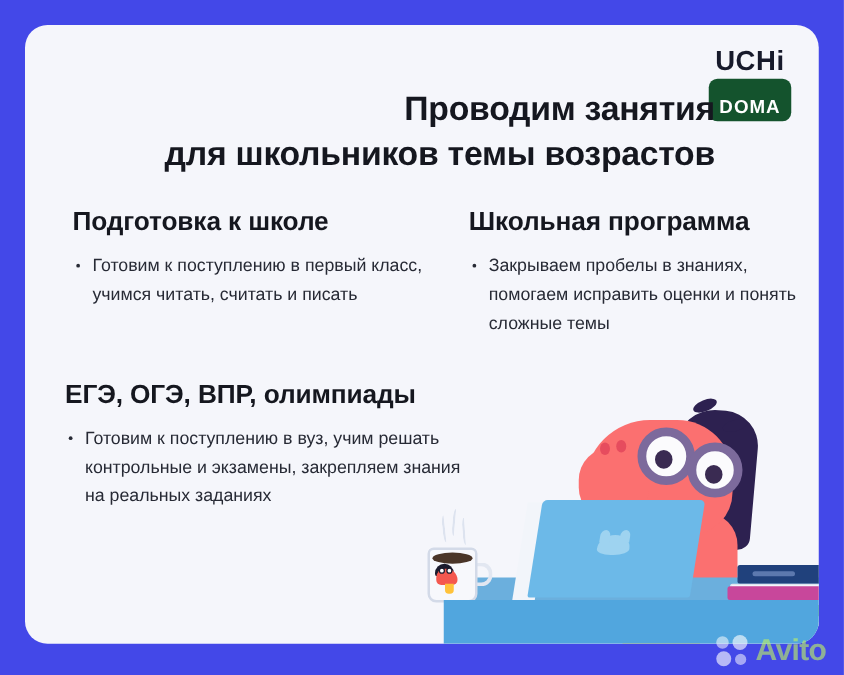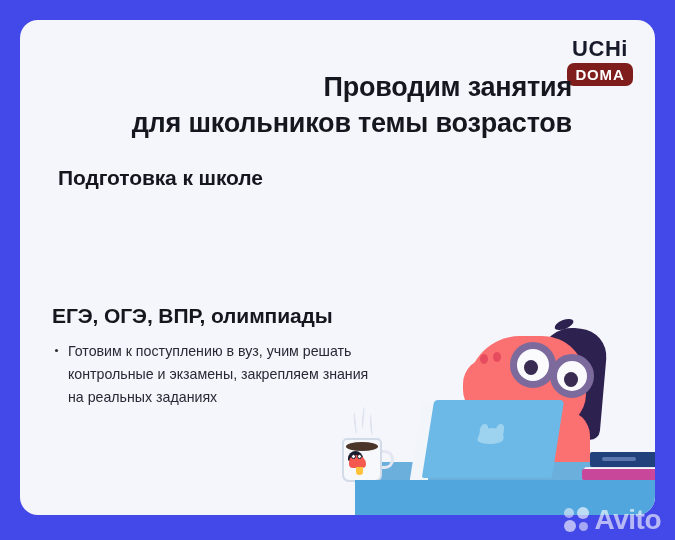--- a/index.html
+++ b/index.html
@@ -46,27 +46,27 @@
   #logo .logo-top {
     font-size: 22px;
     font-weight: 700;
     letter-spacing: 0.5px;
     color: #171A2B;
     line-height: 1;
     margin-bottom: 3px;
   }
   #logo .logo-bottom {
     display: block;
-    background: #7f1d1d;
+    background: #14532d;
     color: #ffffff;
     font-size: 15px;
     font-weight: 700;
     letter-spacing: 0.8px;
     border-radius: 7px;
-    padding: 4px 0 4px;
+    padding: 15px 0 4px;
     line-height: 1;
   }
 
   
   #heading {
     position: absolute;
     left: 32px;
     top: 32px;
     width: 520px;
     color: #15171F;
@@ -430,23 +430,23 @@
     position: absolute;
     display: block;
     border-radius: 50%;
     background: #ffffff;
   }
   #avito .dots i:nth-child(1) { left: 0;   top: 1px;  width: 10px; height: 10px; opacity: .85;}
   #avito .dots i:nth-child(2) { left: 13px;top: 0;    width: 12px; height: 12px; }
   #avito .dots i:nth-child(3) { left: 0;   top: 13px; width: 12px; height: 12px; }
   #avito .dots i:nth-child(4) { left: 15px;top: 15px; width: 9px;  height: 9px; opacity: .85;}
   #avito .wordmark {
-    font-size: 28px;
+    font-size: 24px;
     font-weight: 700;
-    color: #ffffff;
+    color: #bef264;
     line-height: 1;
     letter-spacing: -0.5px;
   }
 </style>
 </head>
 <body>
 
 <div id="poster">
 
   <div id="card">
@@ -456,22 +456,37 @@
       <span class="logo-bottom">DOMA</span>
     </div>
 
     <h1 id="heading">
       <span class="hl">Проводим занятия</span>
       <span class="hl">для школьников темы возрастов</span>
     </h1>
 
     <section class="block" id="block-preschool">
       <h2 class="block-title">Подготовка к школе</h2>
+      <ul class="bullets">
+        <li>
+          <span class="dot"></span>
+          <span>Готовим к поступлению в первый класс, учимся читать, считать и писать</span>
+        </li>
+      </ul>
     </section>
 
+    <section class="block" id="block-school">
+      <h2 class="block-title">Школьная программа</h2>
+      <ul class="bullets">
+        <li>
+          <span class="dot"></span>
+          <span>Закрываем пробелы в знаниях, помогаем исправить оценки и понять сложные темы</span>
+        </li>
+      </ul>
+    </section>
 
     <section class="block" id="block-exams">
       <h2 class="block-title">ЕГЭ, ОГЭ, ВПР, олимпиады</h2>
       <ul class="bullets">
         <li>
           <span class="dot"></span>
           <span>Готовим к поступлению в вуз, учим решать контрольные и экзамены, закрепляем знания на реальных заданиях</span>
         </li>
       </ul>
     </section>

